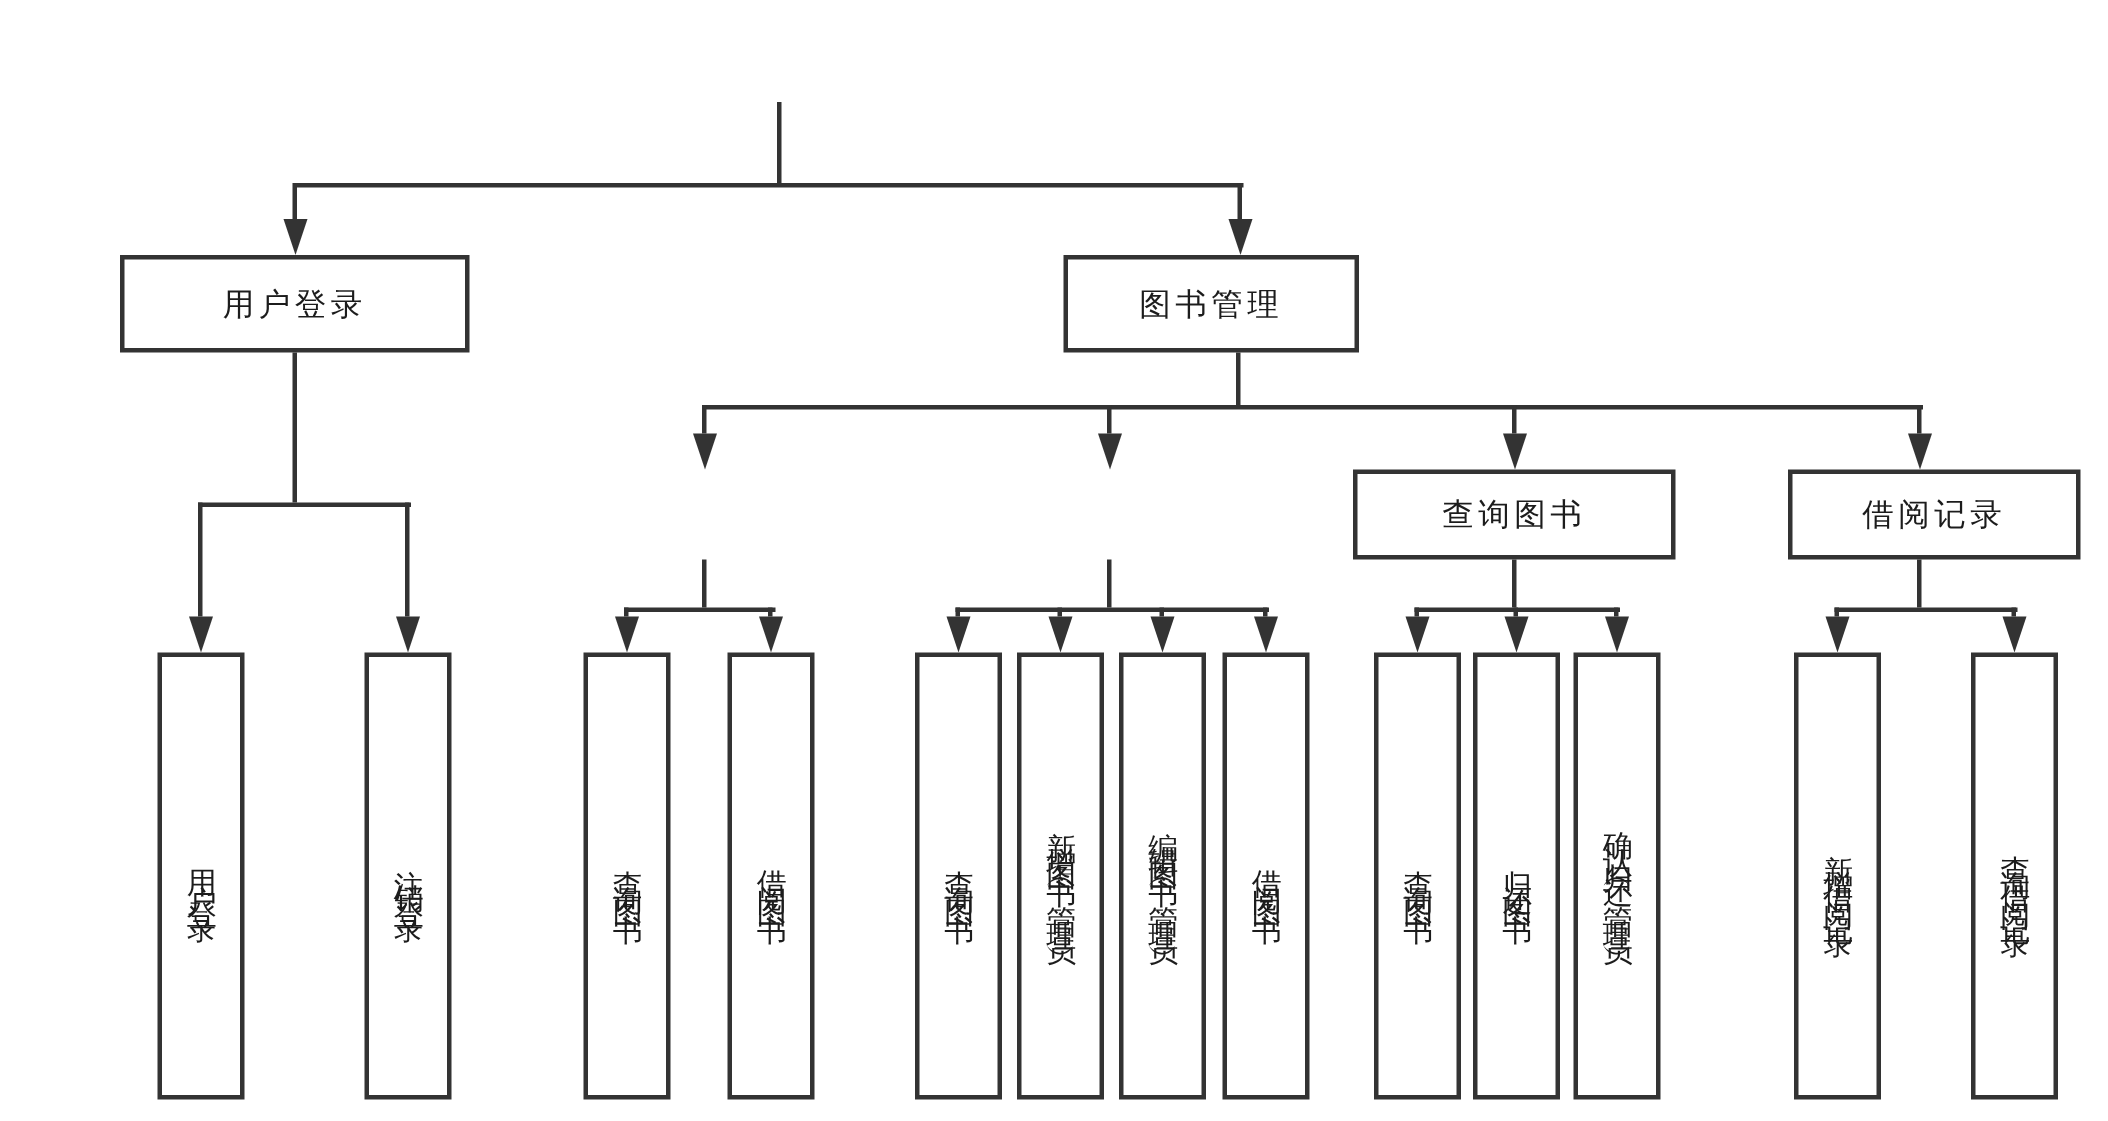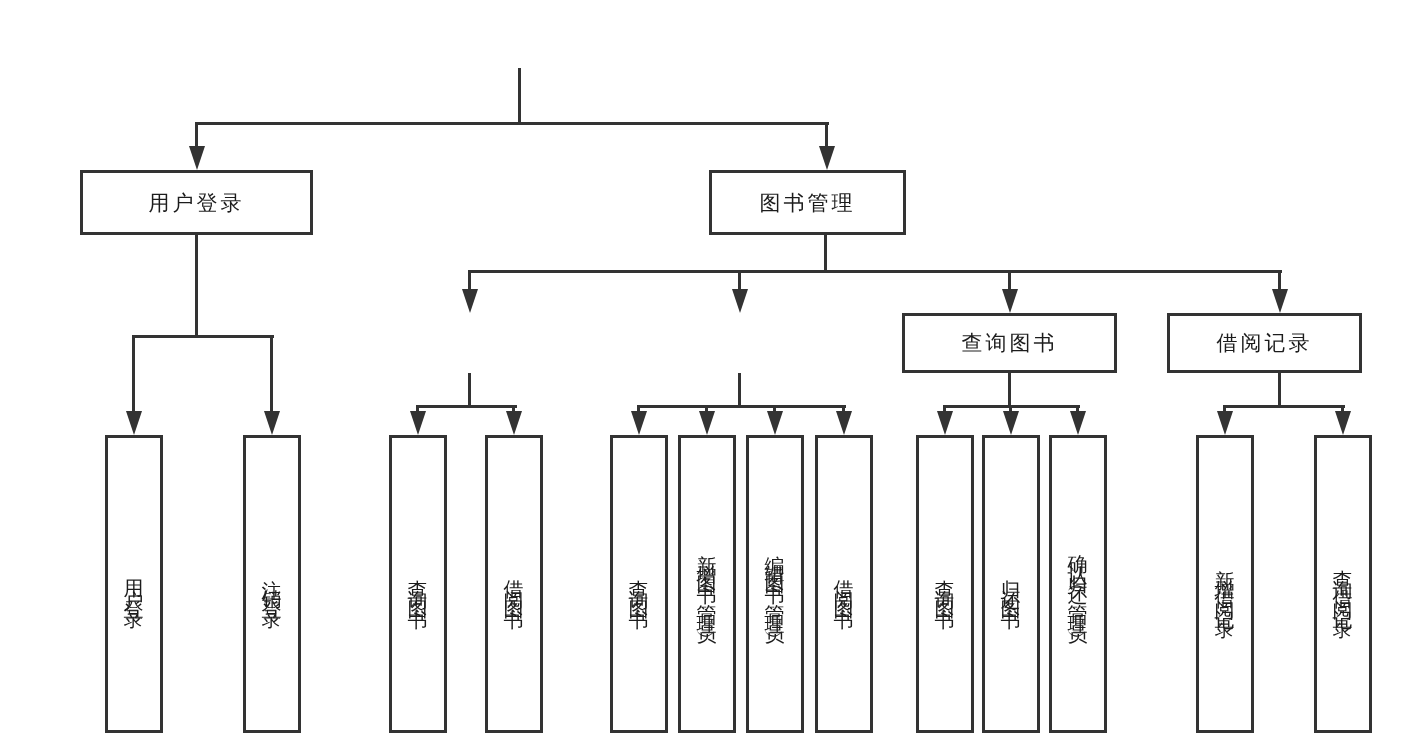--- a/index.html
+++ b/index.html
@@ -76,21 +76,21 @@
   <div class="vline" style="left:1008px;top:270px;height:19px"></div>
   <div class="vline" style="left:1278px;top:270px;height:19px"></div>
   <div class="arrow" style="left:462px;top:289px"></div>
   <div class="arrow" style="left:732px;top:289px"></div>
   <div class="arrow" style="left:1002px;top:289px"></div>
   <div class="arrow" style="left:1272px;top:289px"></div>
 
   <div class="box" style="left:902px;top:313px;width:215px;height:60px">
     <span class="hlabel">查询图书</span>
   </div>
-  <div class="box" style="left:1167px;top:313px;width:195px;height:60px">
+  <div class="box" style="left:1192px;top:313px;width:195px;height:60px">
     <span class="hlabel">借阅记录</span>
   </div>
 
   <div class="vline" style="left:468px;top:373px;height:32px"></div>
   <div class="hline" style="left:416px;top:405px;width:101px"></div>
   <div class="vline" style="left:416px;top:405px;height:6px"></div>
   <div class="vline" style="left:512px;top:405px;height:6px"></div>
   <div class="arrow" style="left:410px;top:411px"></div>
   <div class="arrow" style="left:506px;top:411px"></div>
 

